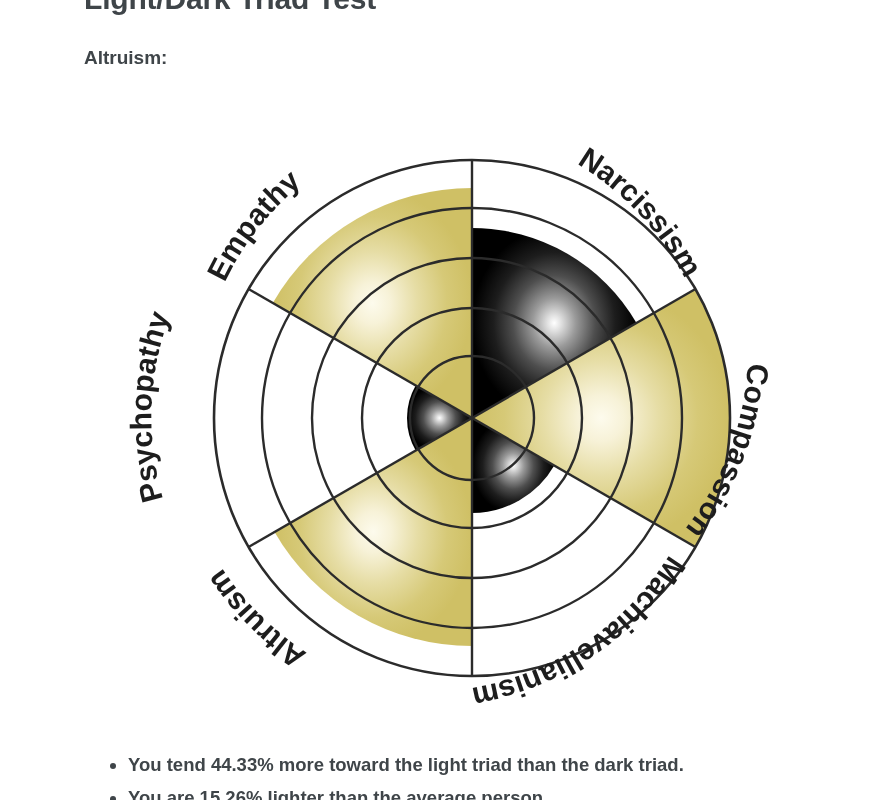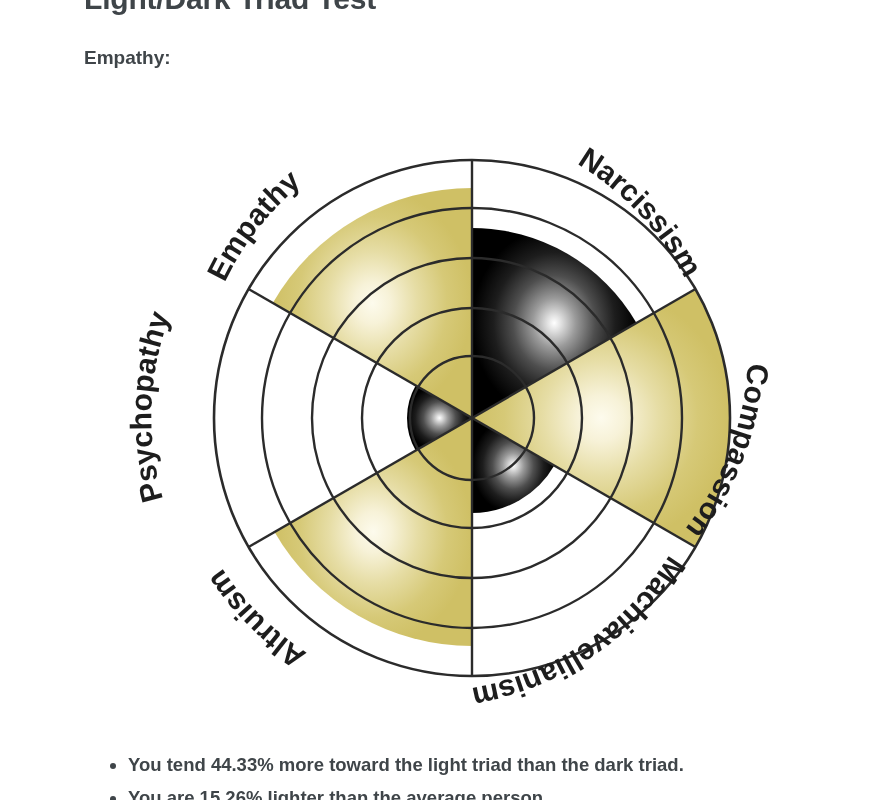--- a/index.html
+++ b/index.html
@@ -76,21 +76,21 @@
     white-space: nowrap;
   }
 </style>
 </head>
 <body>
 
 <div class="page">
 
   <h1 class="page-title">Light/Dark Triad Test</h1>
 
-  <p class="results-label">Empathy:</p>
+  <p class="results-label">Altruism:</p>
 
   <div class="chart-wrap">
     <svg class="chart-svg" width="874" height="650" viewBox="0 0 874 650">
       <defs>
         <radialGradient id="gradLight" cx="50%" cy="50%" r="50%">
           <stop offset="0%" stop-color="#fdfbed"></stop>
           <stop offset="18%" stop-color="#f7f2d8"></stop>
           <stop offset="45%" stop-color="#e6dda5"></stop>
           <stop offset="75%" stop-color="#d6c977"></stop>
           <stop offset="100%" stop-color="#cfc065"></stop>

